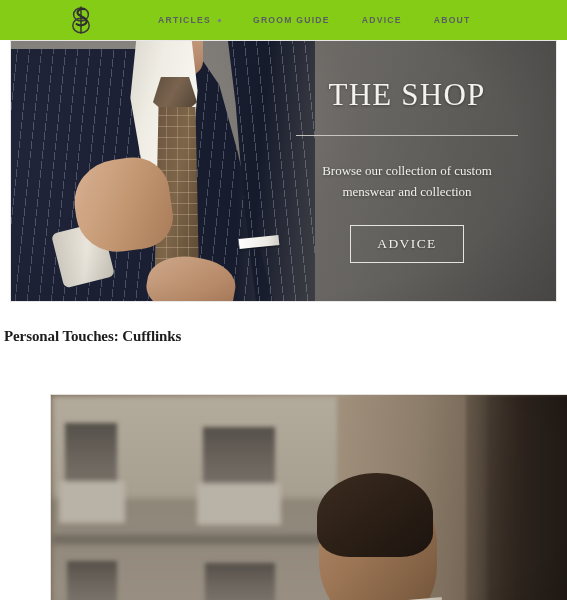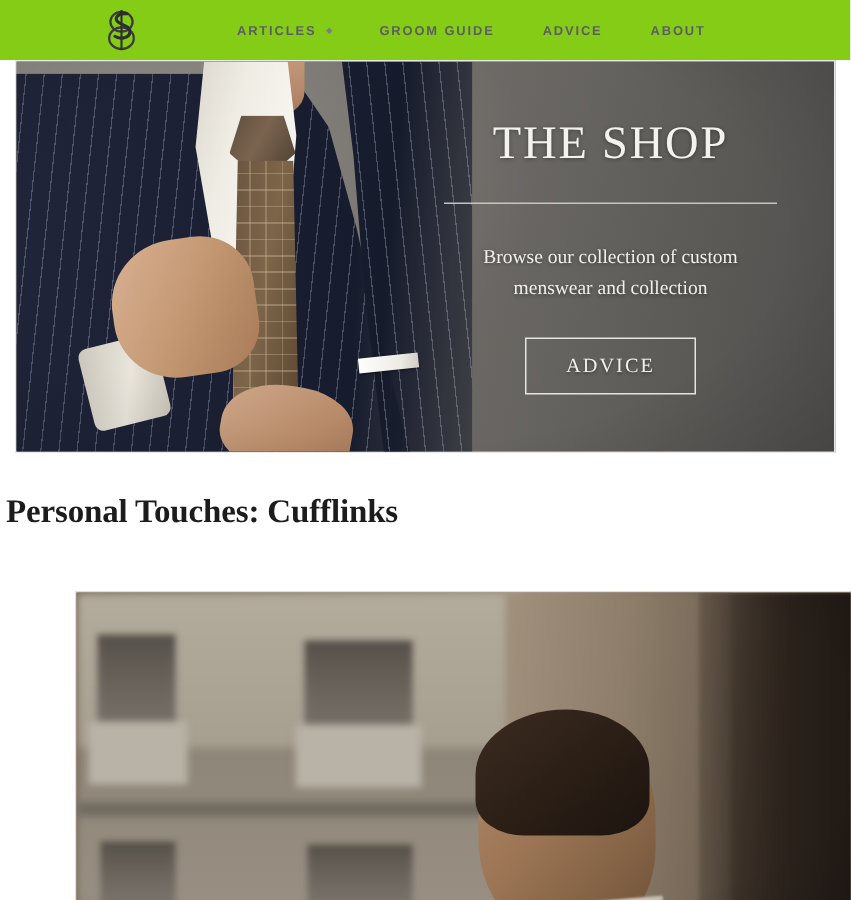--- a/index.html
+++ b/index.html
@@ -278,21 +278,21 @@
     cursor: pointer;
     text-shadow: 0 1px 2px rgba(0,0,0,.35);
   }
 
   
   .article-title {
     position: absolute;
     left: 4px;
     top: 328px;
     font-family: "Liberation Serif", serif;
-    font-size: 22px;
+    font-size: 15px;
     font-weight: bold;
     color: #1c1c1c;
     letter-spacing: -0.1px;
     margin: 0;
     cursor: pointer;
   }
 
   
   .article-photo {
     position: absolute;

